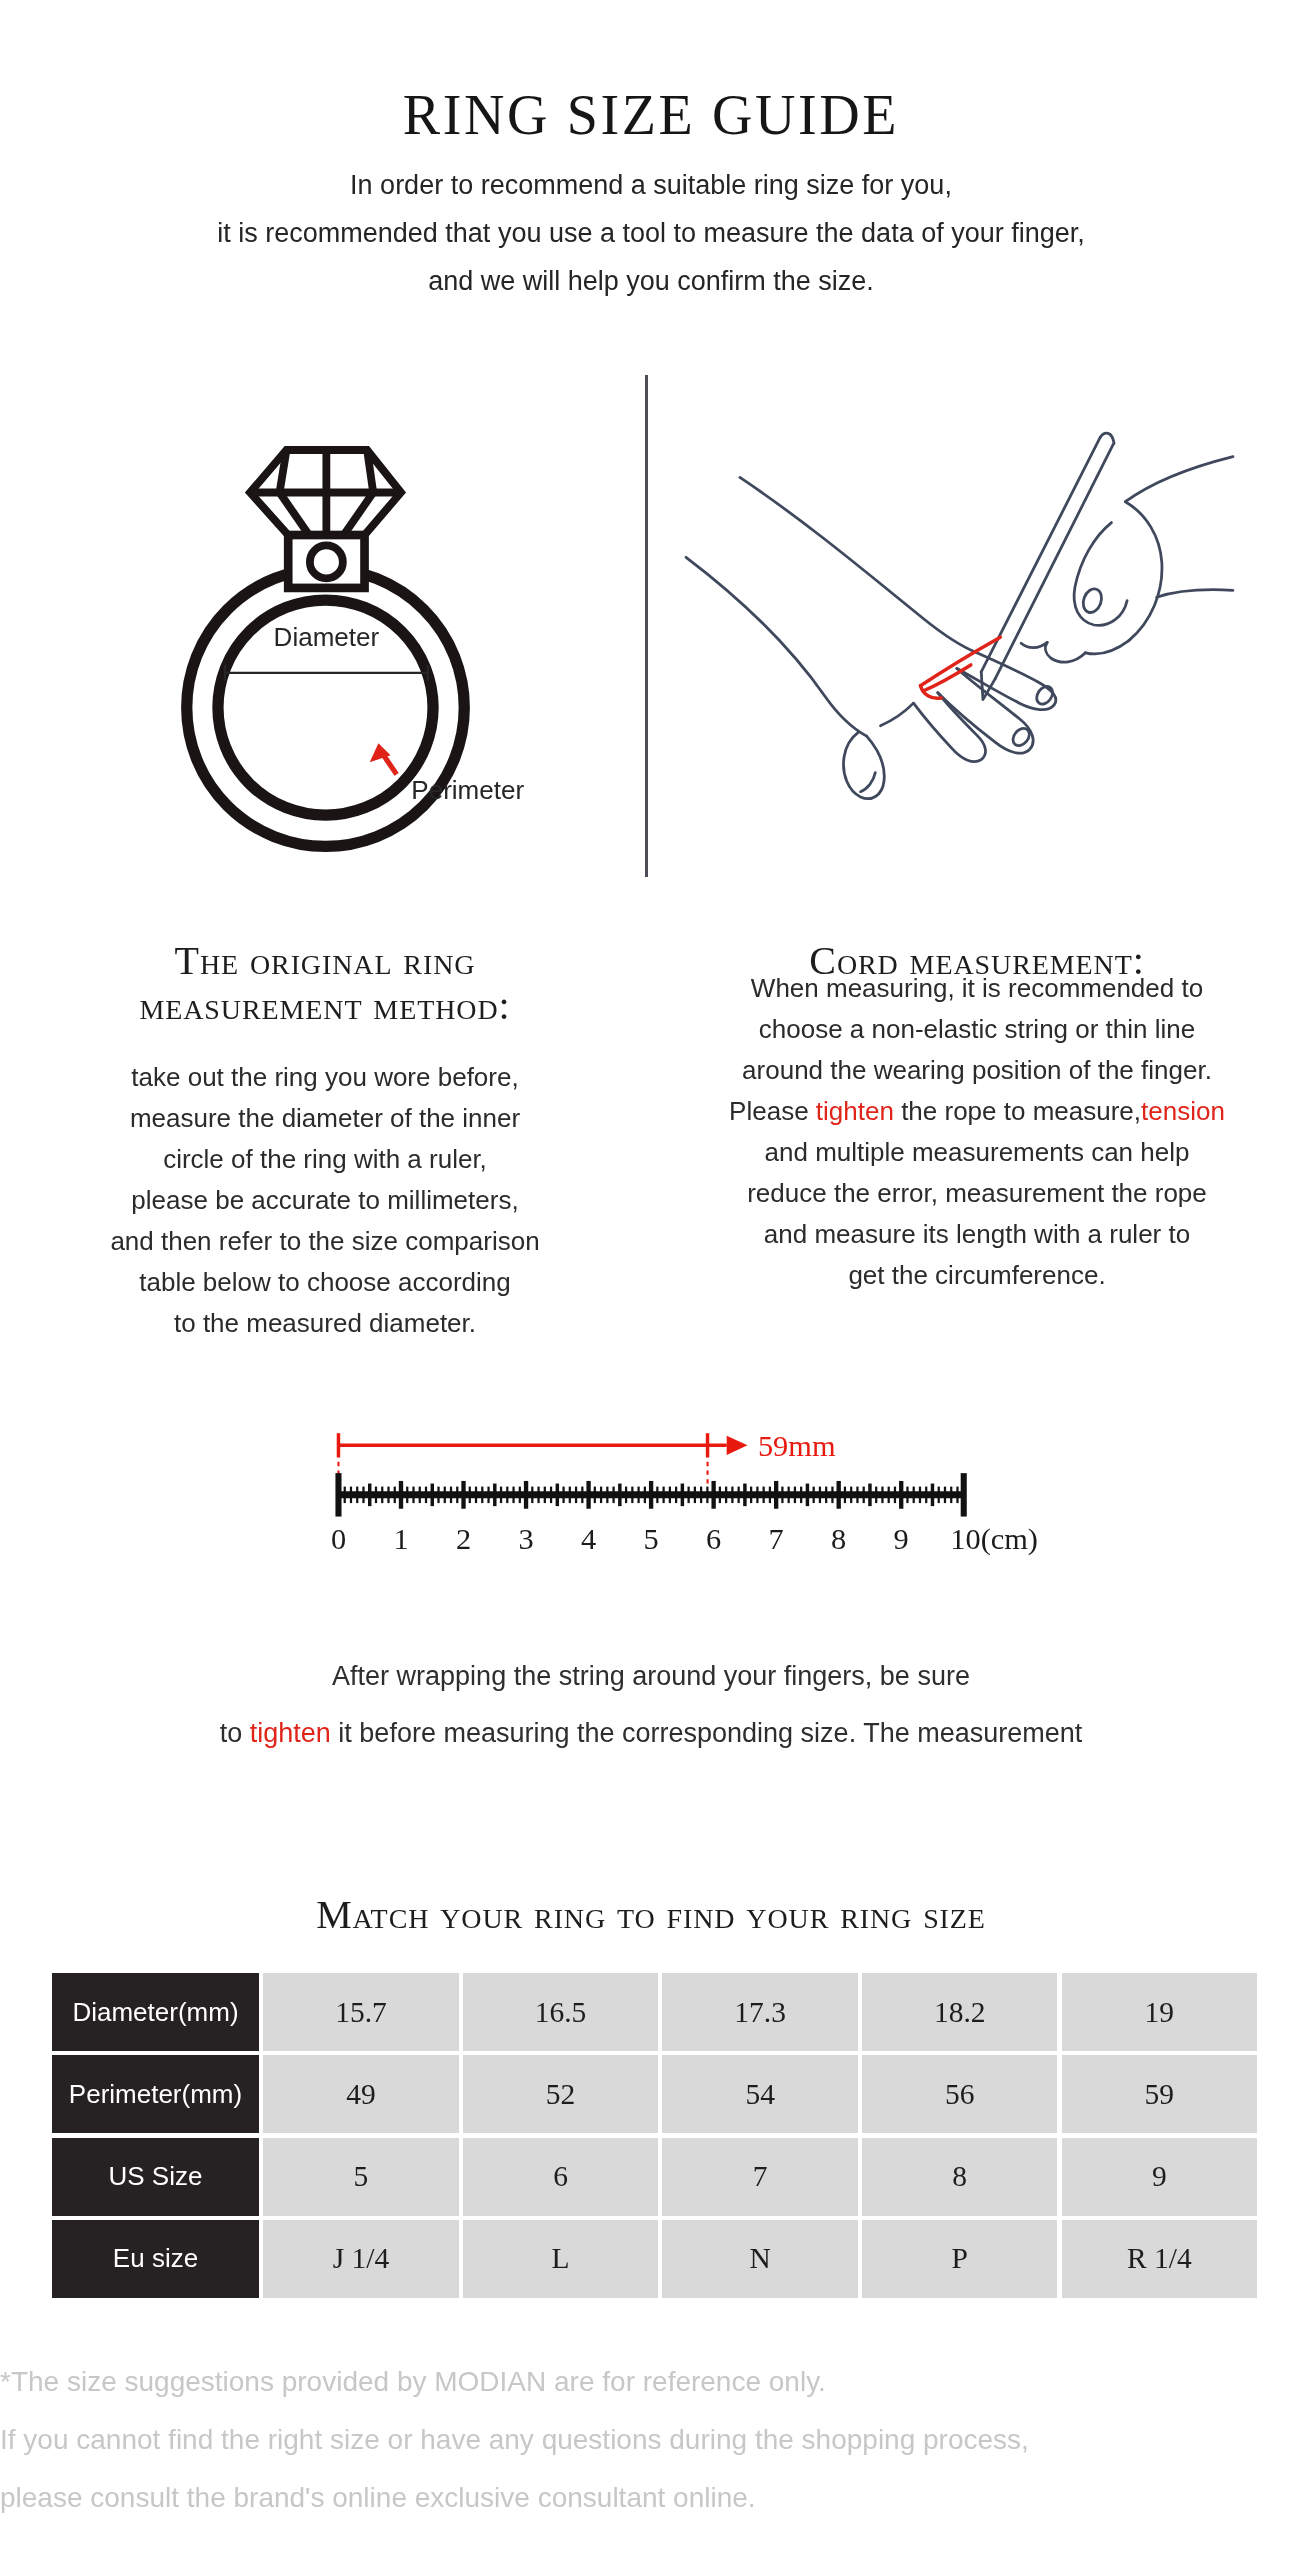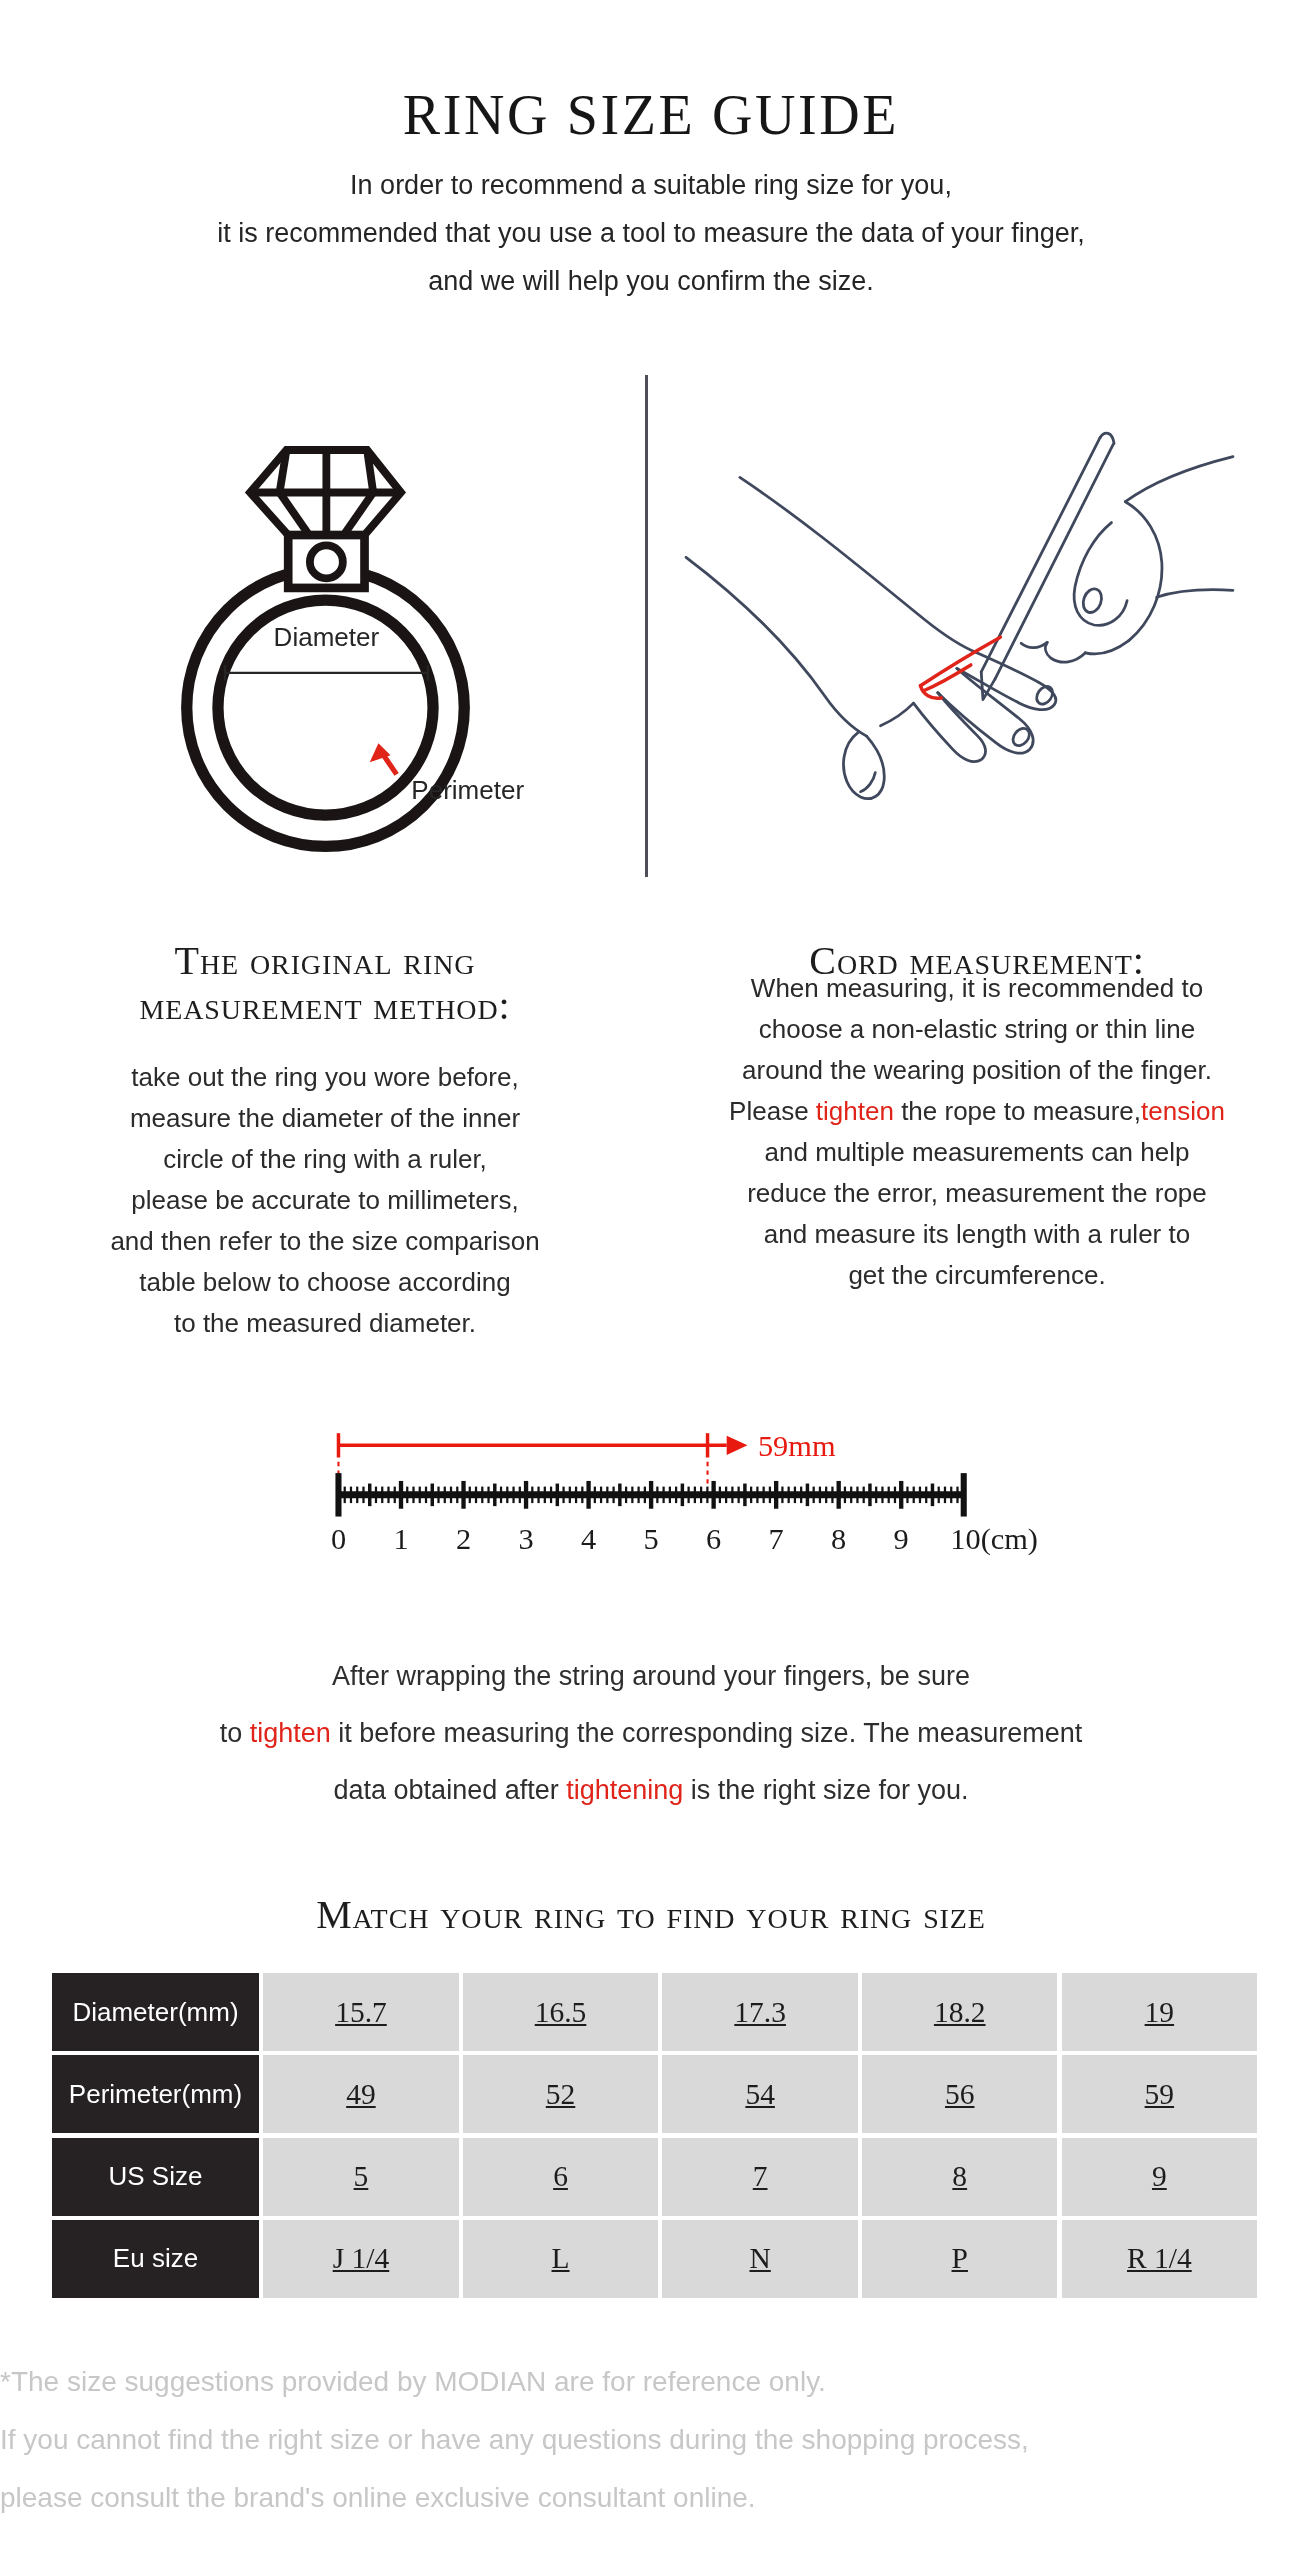--- a/index.html
+++ b/index.html
@@ -37,21 +37,21 @@
     left:52px;top:1973px;width:1205px;
     display:grid;grid-template-columns:207px repeat(5,1fr);
     grid-auto-rows:78px;gap:4.3px;border-radius:12px;
   }
   .size-table .hcell{
     background:#262123;color:#ffffff;display:flex;align-items:center;justify-content:center;
     font-size:26px;font-family:"Liberation Sans",sans-serif;
   }
   .size-table .dcell{
     background:#d9d9d9;color:#1d1d1d;display:flex;align-items:center;justify-content:center;
-    font-size:29.5px;font-family:"Liberation Serif",serif;text-decoration:underline;
+    font-size:29.5px;font-family:"Liberation Serif",serif;
   }
   
   .footer{left:0;top:2353px;width:1302px;text-align:left;font-size:28px;line-height:58px;color:#c7c7c7;}
   svg{overflow:visible;}
   svg text{font-family:"Liberation Sans",sans-serif;}
   svg .serif{font-family:"Liberation Serif",serif;}
 </style>
 </head>
 <body>
 
@@ -299,21 +299,20 @@
       <text class="serif" x="539" y="162">7</text>
       <text class="serif" x="611" y="162">8</text>
       <text class="serif" x="683" y="162">9</text>
       <text class="serif" x="790" y="162">10(cm)</text>
     </g>
   </svg>
 
   <div class="abs after-note">
     <div>After wrapping the string around your fingers, be sure</div>
     <div><span>to </span><span class="red">tighten</span><span> it before measuring the corresponding size. The measurement</span></div>
-    <div><span>data obtained after </span><span class="red">tightening</span><span> is the right size for you.</span></div>
   </div>
 
   <div class="abs table-title">Match your ring to find your ring size</div>
 
   <div class="abs size-table">
     <div class="hcell">Diameter(mm)</div>
     <div class="dcell">15.7</div>
     <div class="dcell">16.5</div>
     <div class="dcell">17.3</div>
     <div class="dcell">18.2</div>

